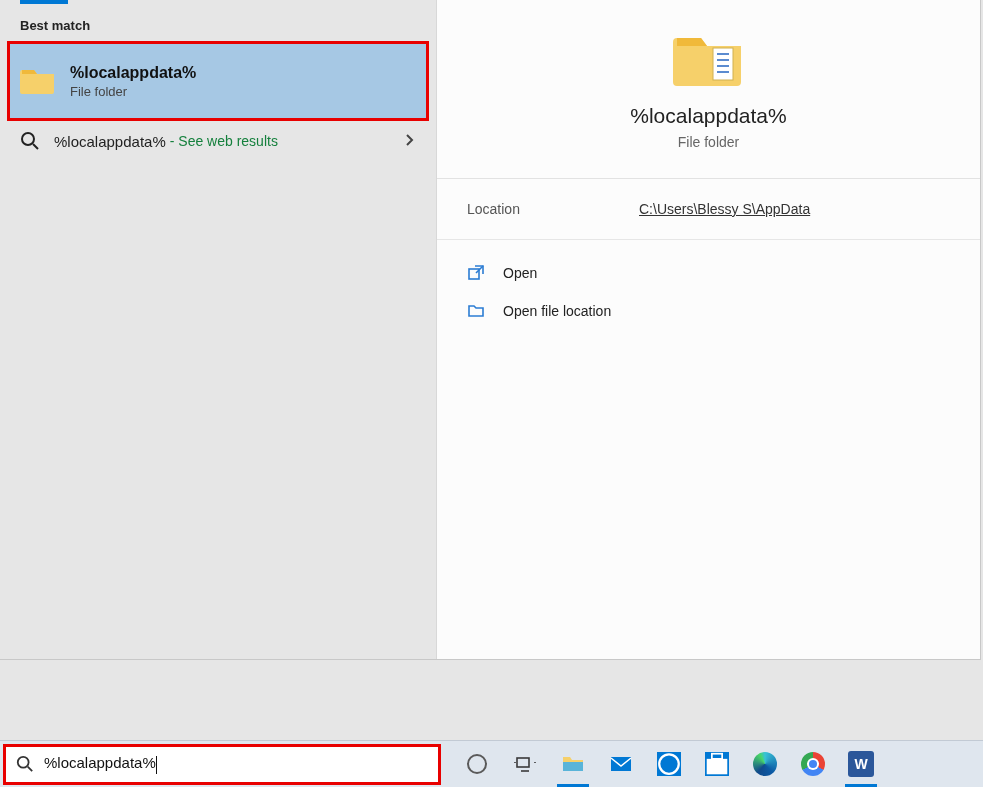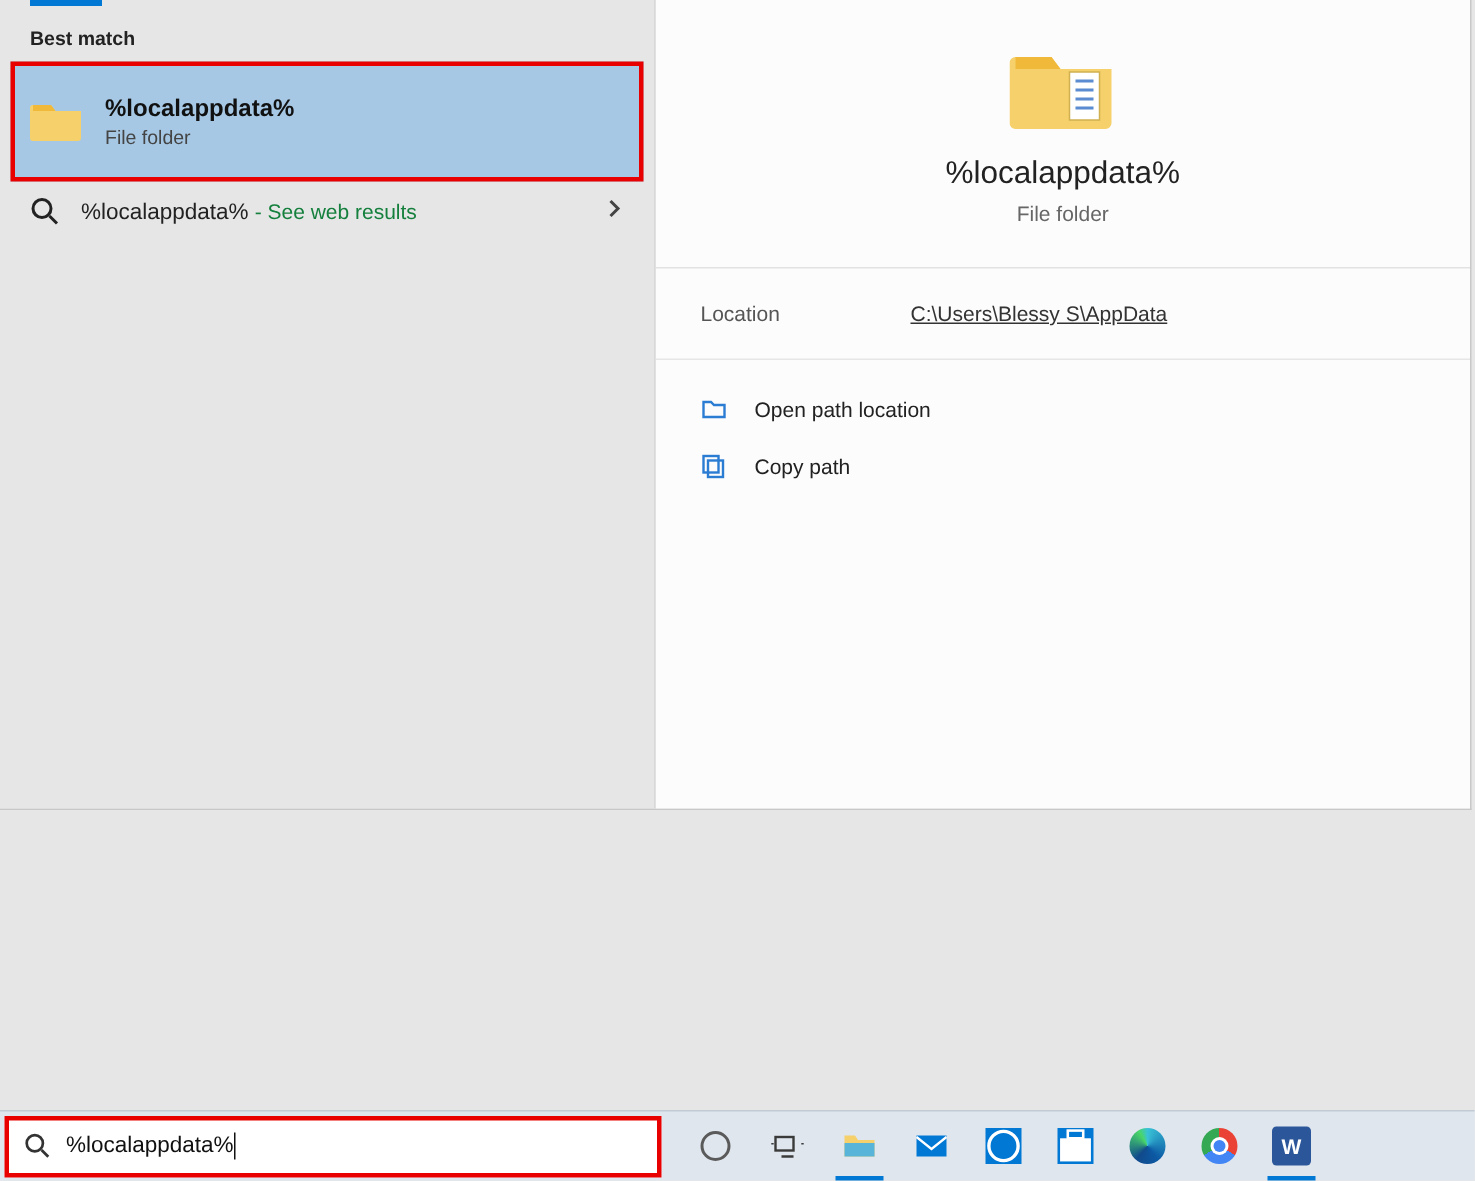--- a/index.html
+++ b/index.html
@@ -9,21 +9,21 @@
     background: #e6e6e6;
     width: 983px;
     height: 787px;
     overflow: hidden;
     position: relative;
   }
   .search-flyout {
     position: absolute;
     left: 0; top: 0;
     width: 981px;
-    height: 540px;
+    height: 660px;
     background: #e6e6e6;
     border-right: 1px solid #c8c8c8;
     border-bottom: 1px solid #c8c8c8;
     display: flex;
   }
   .left-pane {
     width: 437px;
     height: 100%;
     background: #e6e6e6;
     border-right: 1px solid #d8d8d8;
@@ -126,20 +126,21 @@
     font-size: 14px;
   }
   .detail-row .dlabel {
     color: #555;
     width: 140px;
   }
   .detail-row .dvalue {
     color: #333;
     text-decoration: underline;
     cursor: pointer;
+    margin-left: 32px;
   }
   .actions {
     padding: 14px 30px;
   }
   .action-item {
     display: flex;
     align-items: center;
     padding: 10px 0;
     cursor: pointer;
     font-size: 14px;
@@ -295,30 +296,31 @@
     </div>
 
     <div class="detail-row">
       <span class="dlabel">Location</span>
       <span class="dvalue">C:\Users\Blessy S\AppData</span>
     </div>
 
     <div class="actions">
       <div class="action-item">
         <svg viewBox="0 0 18 18" fill="none" stroke="currentColor" stroke-width="1.6">
-            <path d="M2 4h5l2 2h7v8H2z"></path>
-          </svg>
-        <span>Open path location</span>
+            <rect x="2" y="5" width="10" height="10"></rect>
+            <polyline points="8,2 16,2 16,10"></polyline>
+            <line x1="16" y1="2" x2="9" y2="9"></line>
+          </svg>
+        <span>Open</span>
       </div>
       <div class="action-item">
         <svg viewBox="0 0 18 18" fill="none" stroke="currentColor" stroke-width="1.6">
-            <rect x="5" y="5" width="10" height="11"></rect>
-            <rect x="2" y="2" width="10" height="11"></rect>
-          </svg>
-        <span>Copy path</span>
+            <path d="M2 4h5l2 2h7v8H2z"></path>
+          </svg>
+        <span>Open file location</span>
       </div>
     </div>
   </div>
 </div>
 
 <div class="taskbar">
   <div class="search-box">
     <span class="mag">
       <svg viewBox="0 0 20 20" fill="none" stroke="currentColor" stroke-width="2">
           <circle cx="8" cy="8" r="6"></circle>

